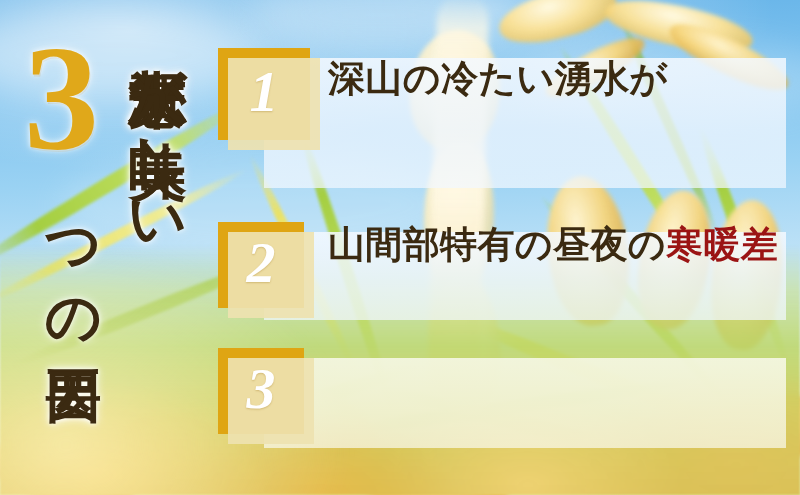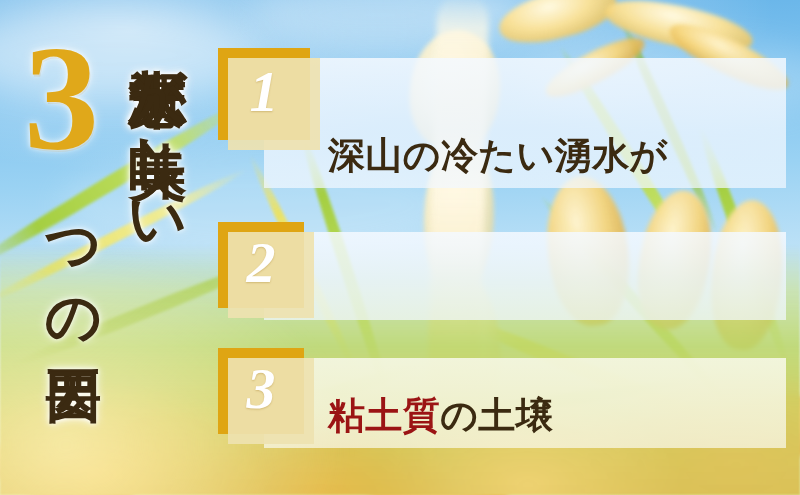--- a/index.html
+++ b/index.html
@@ -131,21 +131,21 @@
     font-style:italic;font-weight:700;font-size:58px;line-height:1;
     color:#ffffff;text-shadow:0 1px 2px rgba(140,95,0,.28);
     transform:translateY(-2px);
   }
   .row-2 .badge,.row-3 .badge{width:86px;height:86px;}
   .row-2 .badge::after,.row-3 .badge::after{width:86px;height:86px;}
 
   
   .sentence{
     position:absolute;left:110px;top:0;right:6px;bottom:0;
-    display:flex;flex-direction:column;justify-content:flex-end;
+    display:flex;flex-direction:column;justify-content:space-between;
     font-family:"Liberation Serif","DejaVu Serif",serif;
     font-weight:700;color:#3b2a11;
     font-size:37px;line-height:1.26;letter-spacing:.01em;
     z-index:2;
   }
   .row-1 .sentence{top:8px;}
   .hl{color:#9b1414;}
   .ln{white-space:nowrap;}
 </style>
 </head>
@@ -212,26 +212,26 @@
       <div class="sentence">
         <span class="ln">深山の冷たい湧水が</span>
       </div>
     </div>
 
     <div class="row row-2">
       <div class="panel"></div>
       <div class="badge">
         <span class="badge-num">2</span>
       </div>
+      <div class="sentence">
+        <span class="ln"><span>山間部特有の昼夜の</span><span class="hl">寒暖差</span></span>
+      </div>
     </div>
 
     <div class="row row-3">
       <div class="panel"></div>
       <div class="badge">
         <span class="badge-num">3</span>
       </div>
-      <div class="sentence">
-        <span class="ln"><span class="hl">粘土質</span><span>の土壌</span></span>
-      </div>
     </div>
 
   </div>
 </div>
 
 </body></html>

